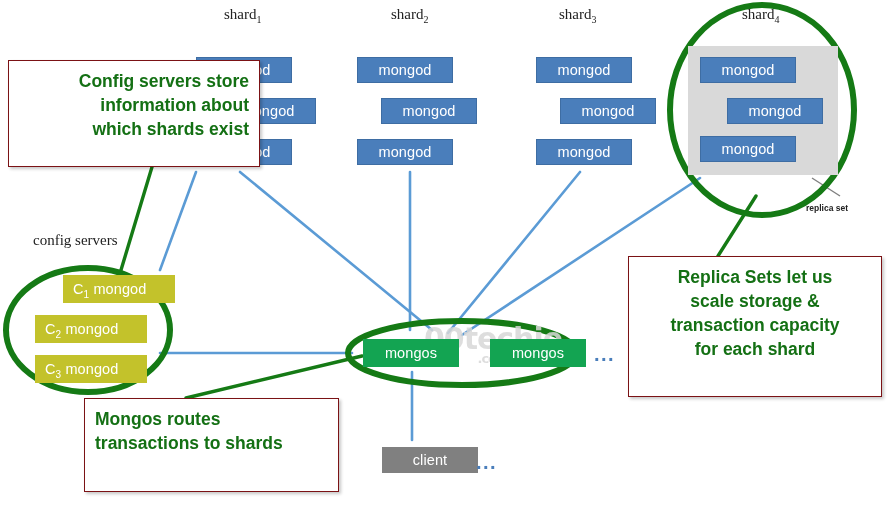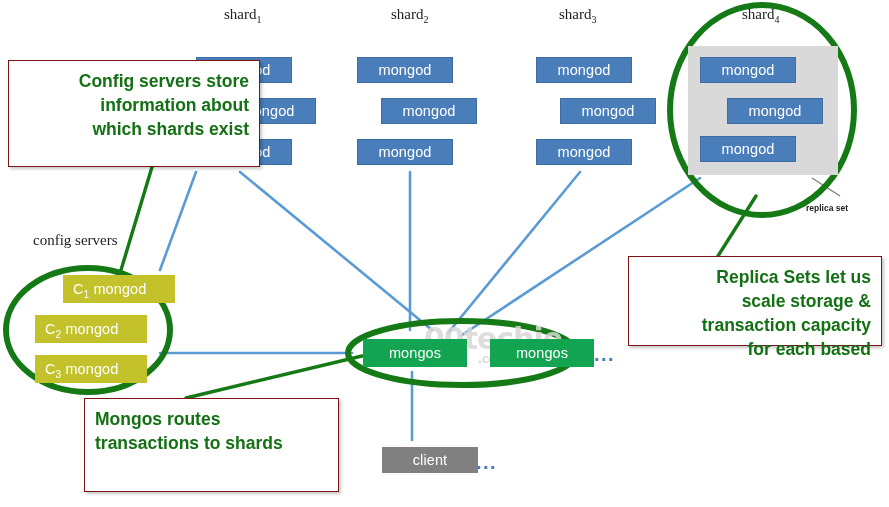--- a/index.html
+++ b/index.html
@@ -70,21 +70,21 @@
     background: #C3C22B;
     height: 28px;
     width: 112px;
     justify-content: flex-start;
     padding-left: 10px;
     font-size: 14.5px;
   }
   .mongos {
     background: #13A452;
     height: 28px;
-    width: 104px;
+    width: 96px;
   }
   .client {
     background: #808080;
     height: 26px;
     width: 96px;
   }
   .sub { font-size: 10px; vertical-align: sub; line-height: 0; }
 
   
   .shard-label {
@@ -131,21 +131,21 @@
     border: 1.6px solid #7B1215;
     color: #147014;
     font-weight: bold;
     font-size: 17.5px;
     line-height: 24px;
     padding: 8px 10px 8px 10px;
     box-shadow: 2px 2px 3px rgba(0,0,0,.22);
   }
   #callout-config  { left: 8px;   top: 60px;  width: 252px; height: 107px; text-align: right; }
   #callout-mongos  { left: 84px;  top: 398px; width: 255px; height: 94px;  text-align: left; }
-  #callout-replica { left: 628px; top: 256px; width: 254px; height: 90px; text-align: right; }
+  #callout-replica { left: 628px; top: 256px; width: 254px; height: 141px; text-align: center; }
 </style>
 </head>
 <body>
 
 <div id="canvas">
 
   <svg id="wires" viewBox="0 0 889 507" xmlns="http://www.w3.org/2000/svg">
     <g stroke="#5B9BD5" stroke-width="2.6" stroke-linecap="round" fill="none">
 
       <line x1="196" y1="172" x2="160" y2="270"></line>
@@ -266,16 +266,16 @@
 
   <div class="callout" id="callout-mongos">
     <div>Mongos routes</div>
     <div>transactions to shards</div>
   </div>
 
   <div class="callout" id="callout-replica">
     <div>Replica Sets let us</div>
     <div>scale storage &amp;</div>
     <div>transaction capacity</div>
-    <div>for each based</div>
+    <div>for each shard</div>
   </div>
 
 </div>
 
 </body></html>

